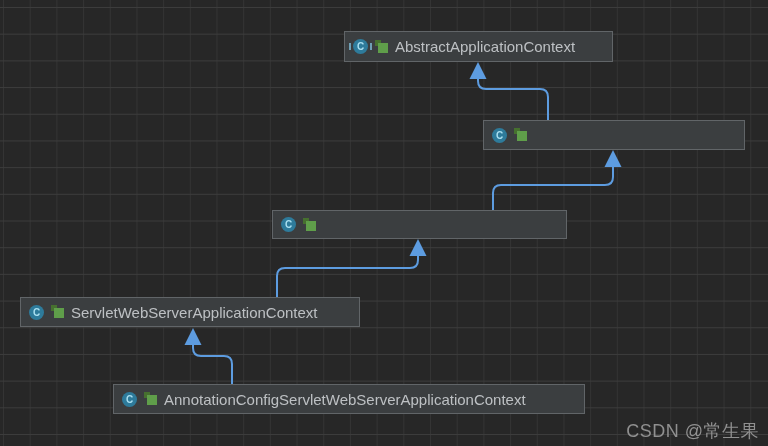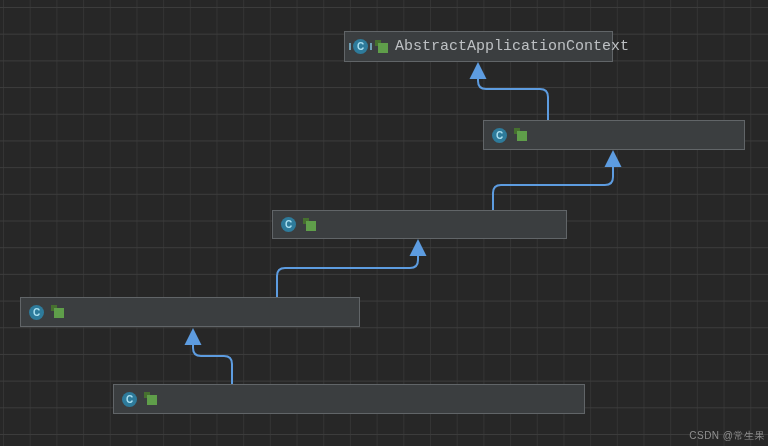--- a/index.html
+++ b/index.html
@@ -65,43 +65,43 @@
     width:6px;height:6px;
     background:#46702f;
   }
   .key-icon::after{
     content:"";
     position:absolute;
     bottom:1px;right:0;
     width:10px;height:10px;
     background:#5f9e4a;
   }
-  .node-label{pointer-events:none;font-family:Liberation Mono, monospace;}
+  .node-label{pointer-events:none;}
   svg.edges{
     position:absolute;
     left:0;top:0;
     width:768px;height:446px;
     pointer-events:none;
   }
   svg.edges path.line{
     fill:none;
     stroke:#5d9ce0;
     stroke-width:2;
     stroke-linejoin:round;
   }
   svg.edges path.head{
     fill:#5d9ce0;
     stroke:none;
   }
   .watermark{
     position:absolute;
-    right:3px;
+    right:9px;
     bottom:3px;
     color:#909090;
-    font-size:10px;
+    font-size:18px;
     letter-spacing:0.5px;
     margin-left:46px;
   }
 </style>
 </head>
 <body>
 
 <div id="canvas">
 
   <svg class="edges">
@@ -135,22 +135,24 @@
   </div>
 
   <div class="node" style="left:272px;top:210px;width:295px;height:29px;">
     <span class="cls-icon">C</span>
     <span class="key-icon"></span>
   </div>
 
   <div class="node" style="left:20px;top:297px;width:340px;">
     <span class="cls-icon">C</span>
     <span class="key-icon"></span>
+    <span class="node-label">ServletWebServerApplicationContext</span>
   </div>
 
   <div class="node" style="left:113px;top:384px;width:472px;">
     <span class="cls-icon">C</span>
     <span class="key-icon"></span>
+    <span class="node-label">AnnotationConfigServletWebServerApplicationContext</span>
   </div>
 
   <div class="watermark">CSDN @常生果</div>
 
 </div>
 
 </body></html>

